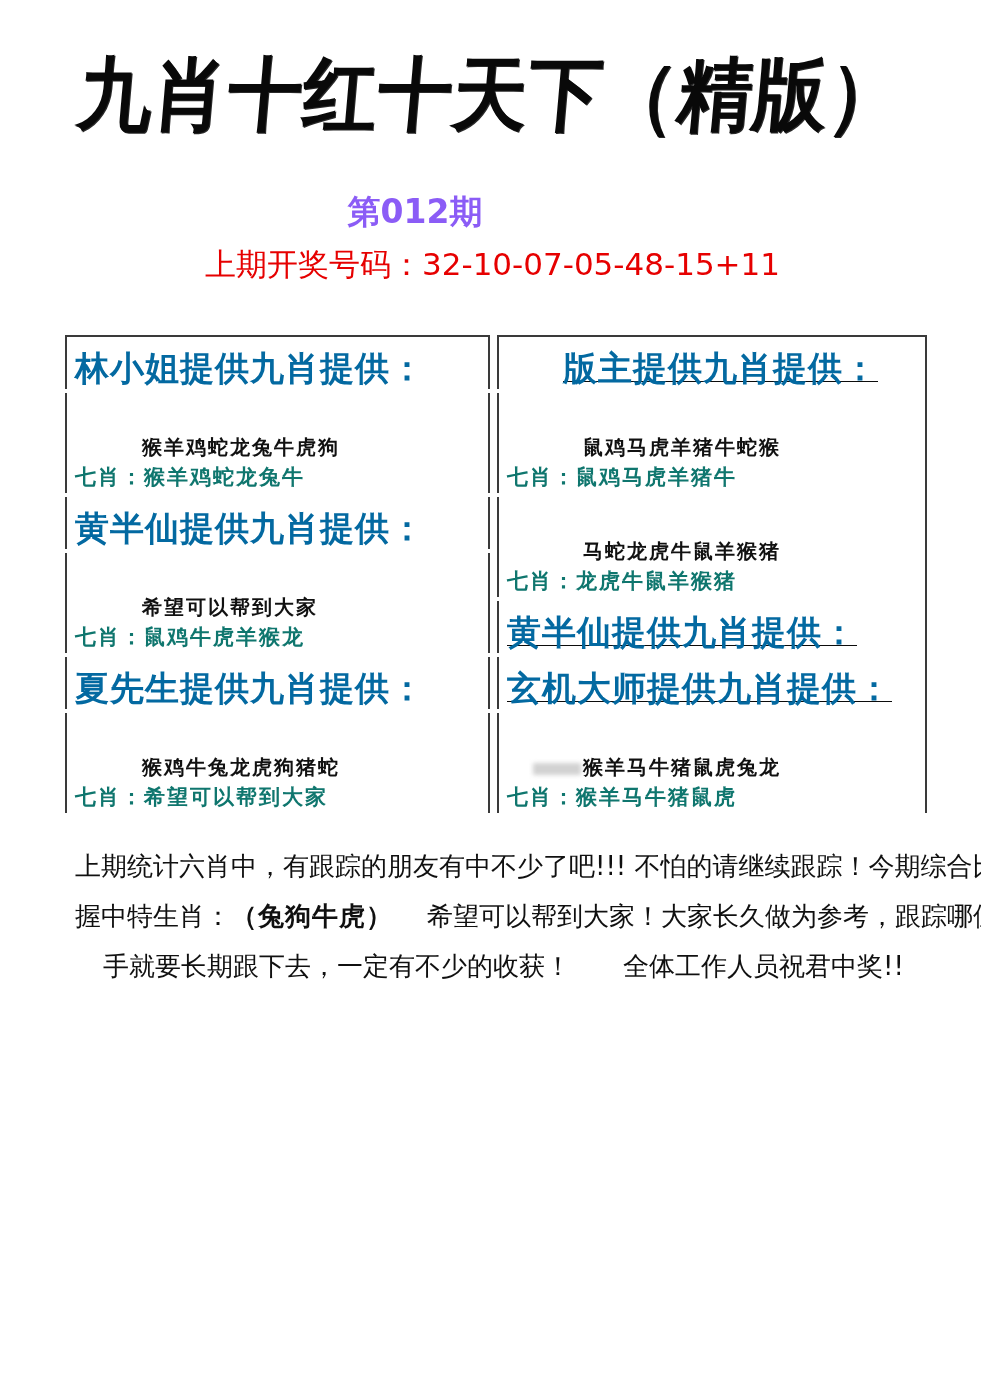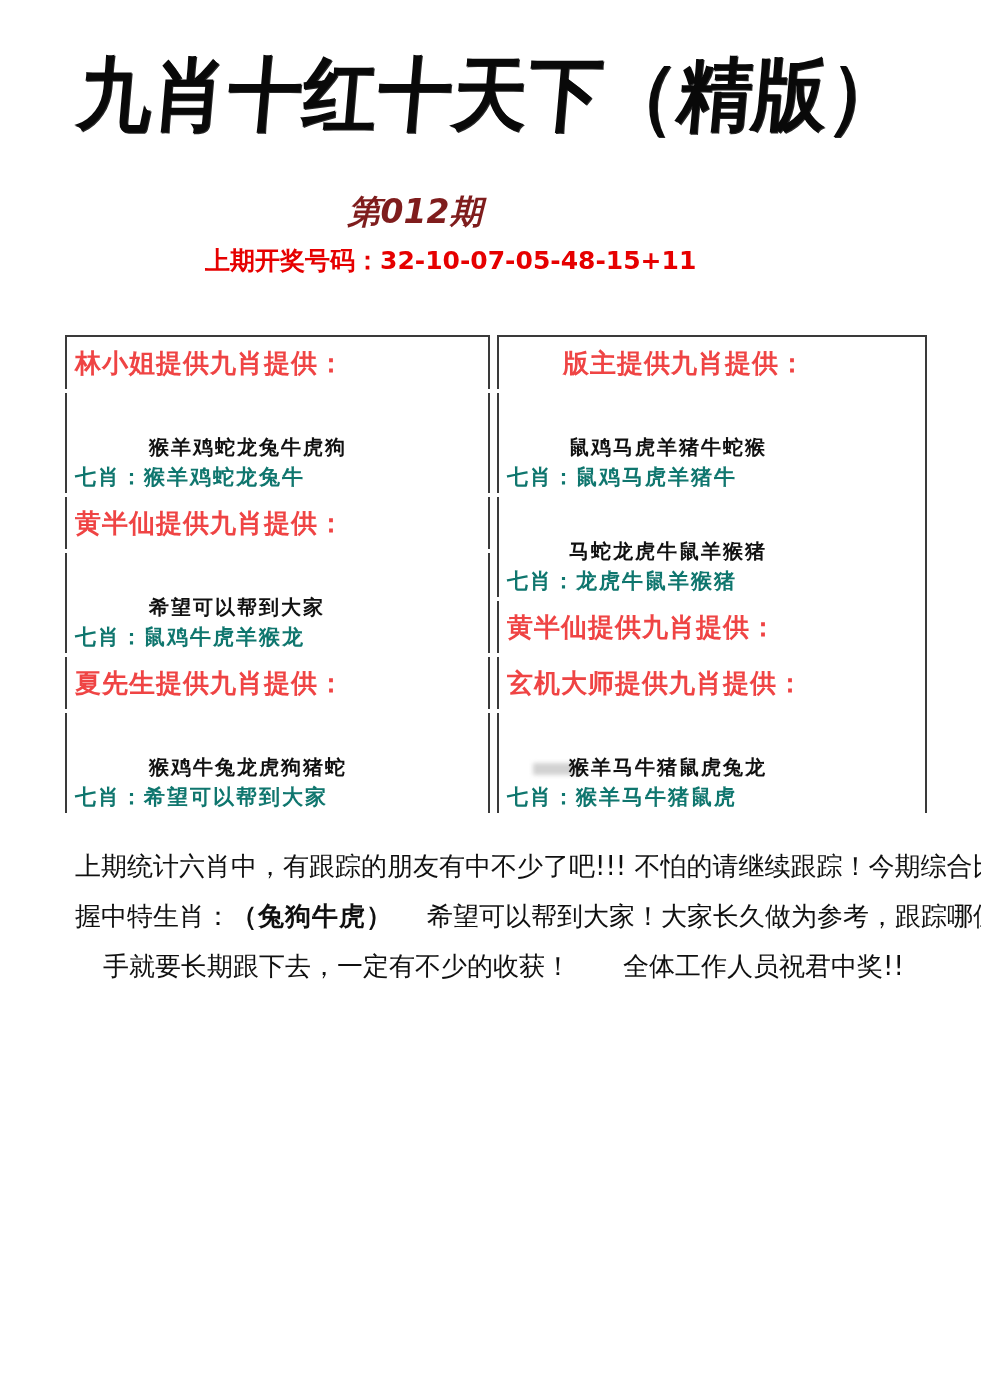--- a/index.html
+++ b/index.html
@@ -24,61 +24,60 @@
     transform: skewX(-5deg) scaleY(1.08);
     text-shadow: 1px 1px 0 #2a2a2a;
     white-space: nowrap;
   }
   .issue {
     position: absolute;
     top: 190px; left: 0; width: 830px;
     text-align: center;
     font-size: 33px;
     font-weight: bold;
-    color: #7f1d1d;
-    font-style: italic;
+    color: #8b5cf6;
   }
   .lastdraw {
     position: absolute;
     top: 244px; left: 205px;
-    font-size: 25px;
-    font-weight: bold;
+    font-size: 31px;
+    font-weight: normal;
     color: #e60000;
     white-space: nowrap;
   }
   
   .panels { position: absolute; top: 335px; left: 0; width: 100%; }
   .col { position: absolute; top: 0; }
   .col-left  { left: 65px;  width: 425px; border-top: 2px solid #3a3a3a; }
-  .col-right { left: 497px; width: 430px; border-top: 2px solid #3a3a3a; border-right: 2px solid #3a3a3a; }
+  .col-right { left: 497px; width: 430px; border-top: 2px solid #3a3a3a; border-right: 2px solid #3a3a3a; text-decoration: underline; }
   .row { position: relative; }
   .row + .row { margin-top: 4px; }
   .row-header { height: 52px; padding: 9px 0 0 8px; }
   .row-content { height: 100px; }
   .col-left  .row { border-left: 2px solid #3a3a3a; border-right: 2px solid #3a3a3a; }
   .col-right .row { border-left: 2px solid #3a3a3a; }
   .hdr {
-    font-size: 26px;
+    font-size: 34px;
     font-weight: bold;
-    color: #ef4444;
+    color: #0369a1;
     letter-spacing: 1px;
     white-space: nowrap;
   }
   .hdr-indent { padding-left: 56px; }
   .nine {
     position: absolute;
     bottom: 32px;
     font-size: 20px;
     font-weight: bold;
     letter-spacing: 2px;
     color: #111;
     white-space: nowrap;
   }
-  .col-left  .nine { left: 82px; }
-  .col-right .nine { left: 70px; }
+  .col-left  .nine { left: 75px; }
+  .col-right .nine { left: 84px; }
   .seven {
     position: absolute;
     bottom: 2px; left: 8px;
     font-size: 21px;
     font-weight: bold;
     letter-spacing: 2px;
     color: #0f766e;
     white-space: nowrap;
   }
   .smudge {

